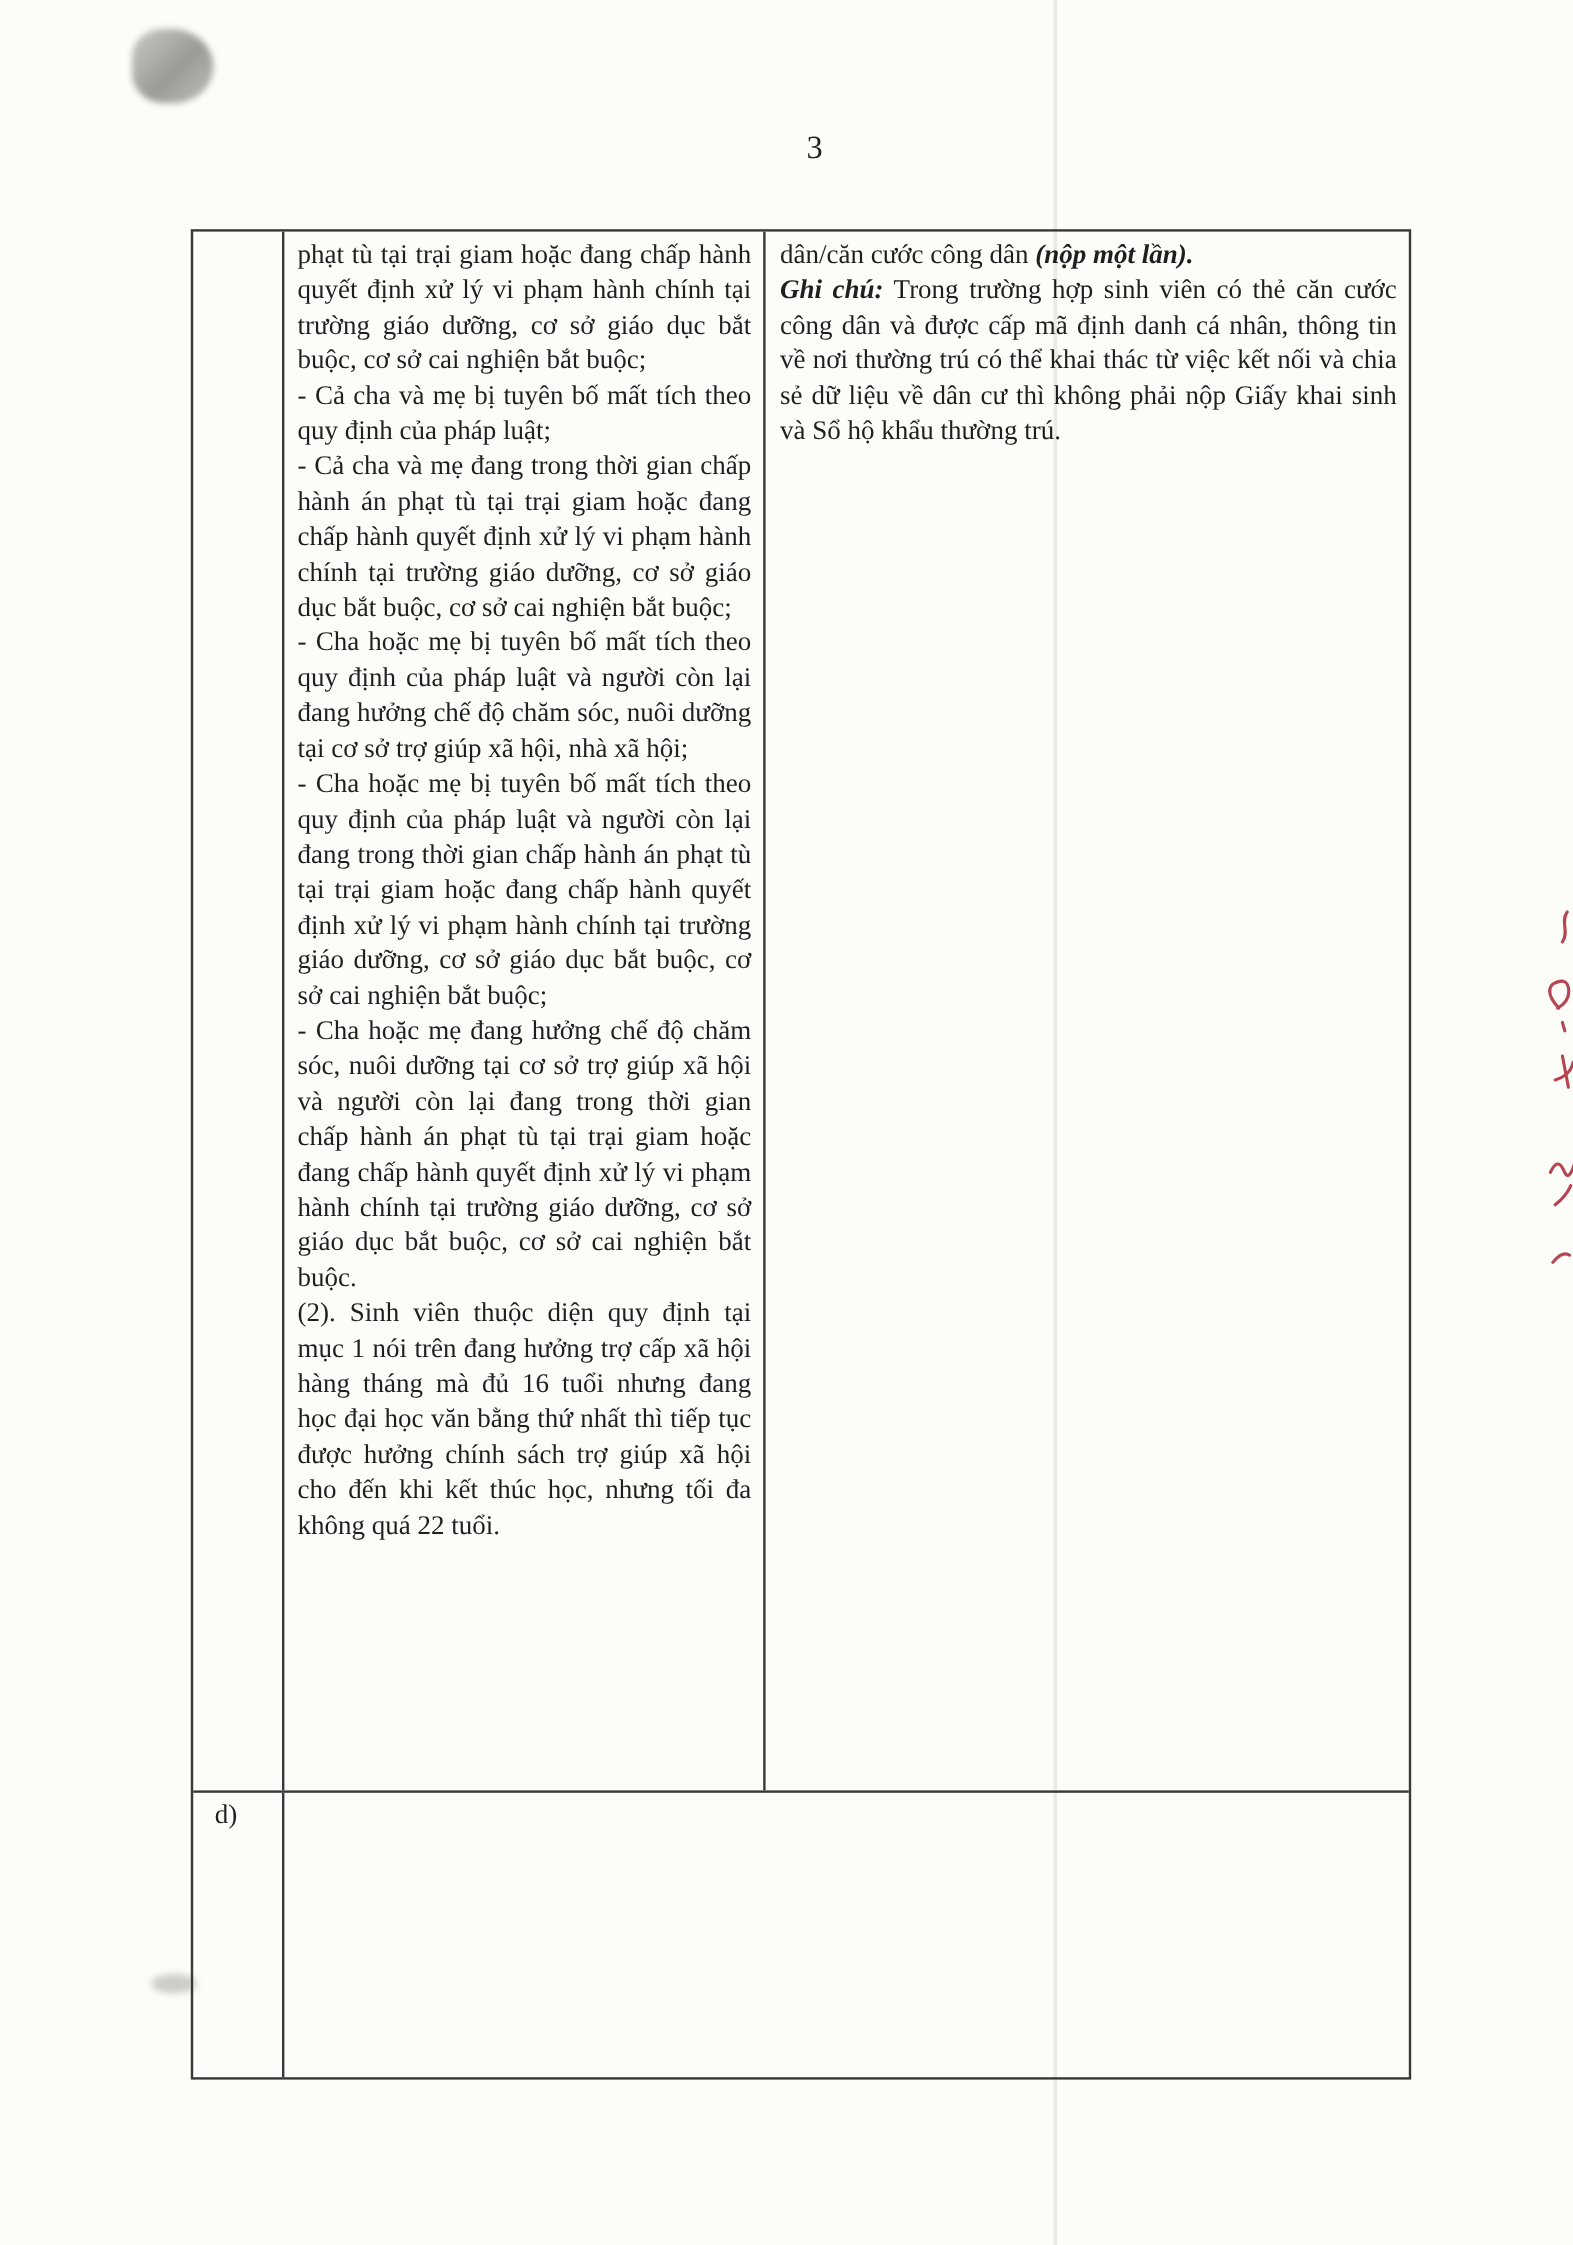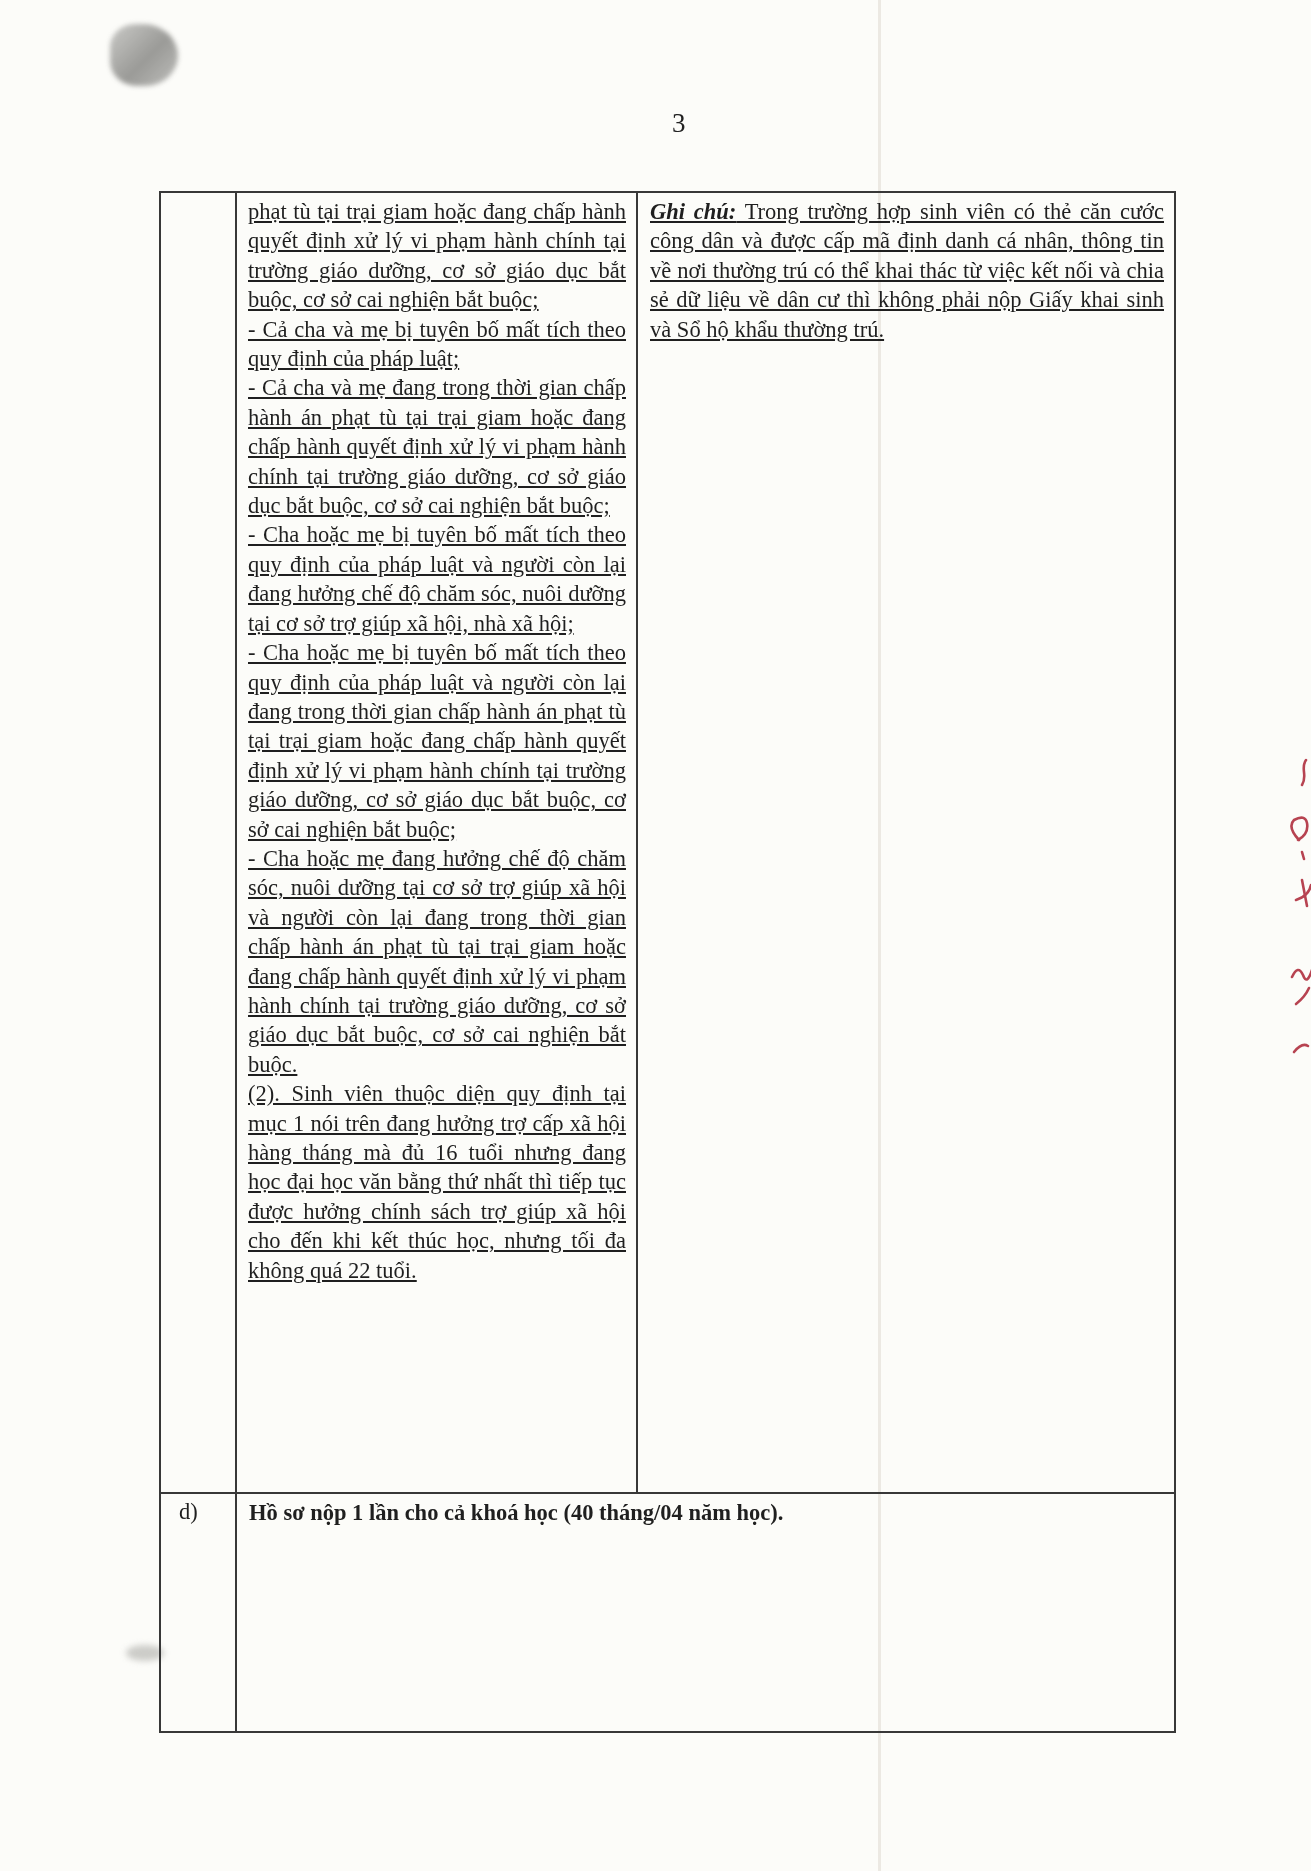--- a/index.html
+++ b/index.html
@@ -11,21 +11,21 @@
   }
   .page-number {
     position:absolute; left:672px; top:108px;
     font-size:27px; color:#222;
   }
   .doc-table {
     position:absolute; left:159px; top:191px; width:1013px;
     border:2px solid #383838;
   }
   .t-row { display:flex; }
-  .row-c { height:1299px;text-decoration:underline; }
+  .row-c { height:1299px; }
   .row-d { height:237px; border-top:2px solid #383838; }
   .cell { box-sizing:border-box; overflow:hidden; }
   .col-label {
     width:76px; border-right:2px solid #383838;
     padding:5px 4px 0 18px; font-size:22.5px;
   }
   .col-mid {
     width:401px; border-right:2px solid #383838;
     padding:4px 10px 4px 11px;
   }
@@ -74,30 +74,30 @@
       <div class="cell col-mid">
         <p>phạt tù tại trại giam hoặc đang chấp hành quyết định xử lý vi phạm hành chính tại trường giáo dưỡng, cơ sở giáo dục bắt buộc, cơ sở cai nghiện bắt buộc;</p>
         <p>- Cả cha và mẹ bị tuyên bố mất tích theo quy định của pháp luật;</p>
         <p>- Cả cha và mẹ đang trong thời gian chấp hành án phạt tù tại trại giam hoặc đang chấp hành quyết định xử lý vi phạm hành chính tại trường giáo dưỡng, cơ sở giáo dục bắt buộc, cơ sở cai nghiện bắt buộc;</p>
         <p>- Cha hoặc mẹ bị tuyên bố mất tích theo quy định của pháp luật và người còn lại đang hưởng chế độ chăm sóc, nuôi dưỡng tại cơ sở trợ giúp xã hội, nhà xã hội;</p>
         <p>- Cha hoặc mẹ bị tuyên bố mất tích theo quy định của pháp luật và người còn lại đang trong thời gian chấp hành án phạt tù tại trại giam hoặc đang chấp hành quyết định xử lý vi phạm hành chính tại trường giáo dưỡng, cơ sở giáo dục bắt buộc, cơ sở cai nghiện bắt buộc;</p>
         <p>- Cha hoặc mẹ đang hưởng chế độ chăm sóc, nuôi dưỡng tại cơ sở trợ giúp xã hội và người còn lại đang trong thời gian chấp hành án phạt tù tại trại giam hoặc đang chấp hành quyết định xử lý vi phạm hành chính tại trường giáo dưỡng, cơ sở giáo dục bắt buộc, cơ sở cai nghiện bắt buộc.</p>
         <p>(2). Sinh viên thuộc diện quy định tại mục 1 nói trên đang hưởng trợ cấp xã hội hàng tháng mà đủ 16 tuổi nhưng đang học đại học văn bằng thứ nhất thì tiếp tục được hưởng chính sách trợ giúp xã hội cho đến khi kết thúc học, nhưng tối đa không quá 22 tuổi.</p>
       </div>
       <div class="cell col-right">
+        <p><span>dân/căn cước công dân </span><span class="bi">(nộp một lần).</span></p>
         <p><span class="bi">Ghi chú:</span><span> Trong trường hợp sinh viên có thẻ căn cước công dân và được cấp mã định danh cá nhân, thông tin về nơi thường trú có thể khai thác từ việc kết nối và chia sẻ dữ liệu về dân cư thì không phải nộp Giấy khai sinh và Sổ hộ khẩu thường trú.</span></p>
       </div>
     </div>
 
     <div class="t-row row-d">
       <div class="cell col-label">
         <span>d)</span>
       </div>
       <div class="cell col-right">
-        <p class="b">Hồ sơ nộp 1 lần cho cả khoá học (40 tháng/04 năm học).</p>
       </div>
     </div>
 
   </div>
 
   <svg class="red-note" width="38" height="330" viewBox="0 0 38 330">
     <g fill="none" stroke="#b0303f" stroke-width="2.6" stroke-linecap="round">
       <path d="M33,8 C27,16 35,24 29,33"></path>
       <path d="M25,88 q11,-6 9,-17 q-2,-9 -13,-3 q-7,7 5,20"></path>
       <path d="M29,100 l2,7"></path>

